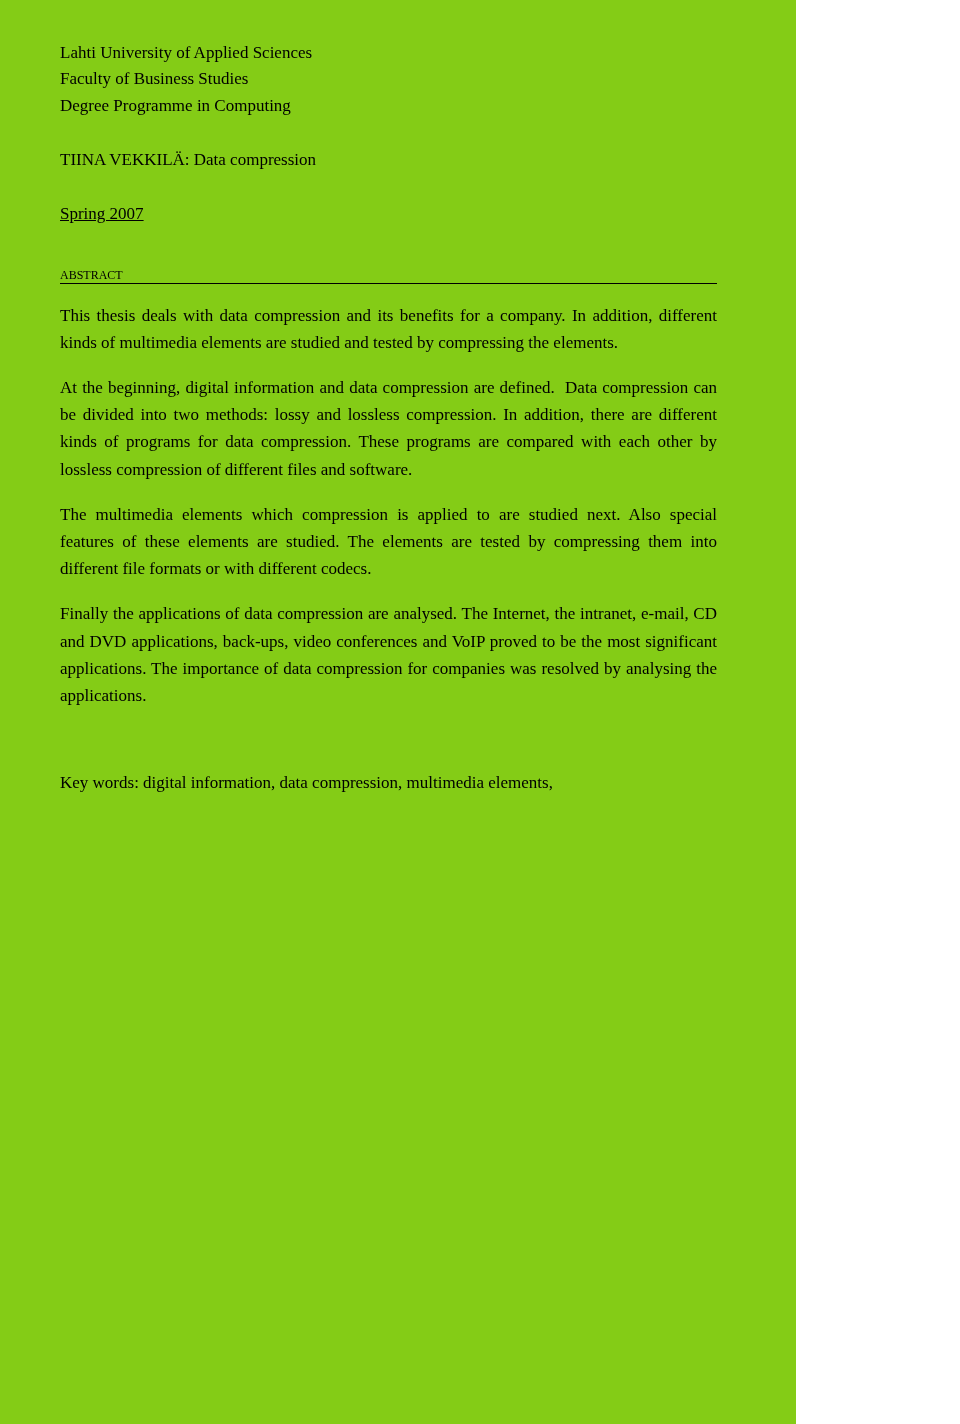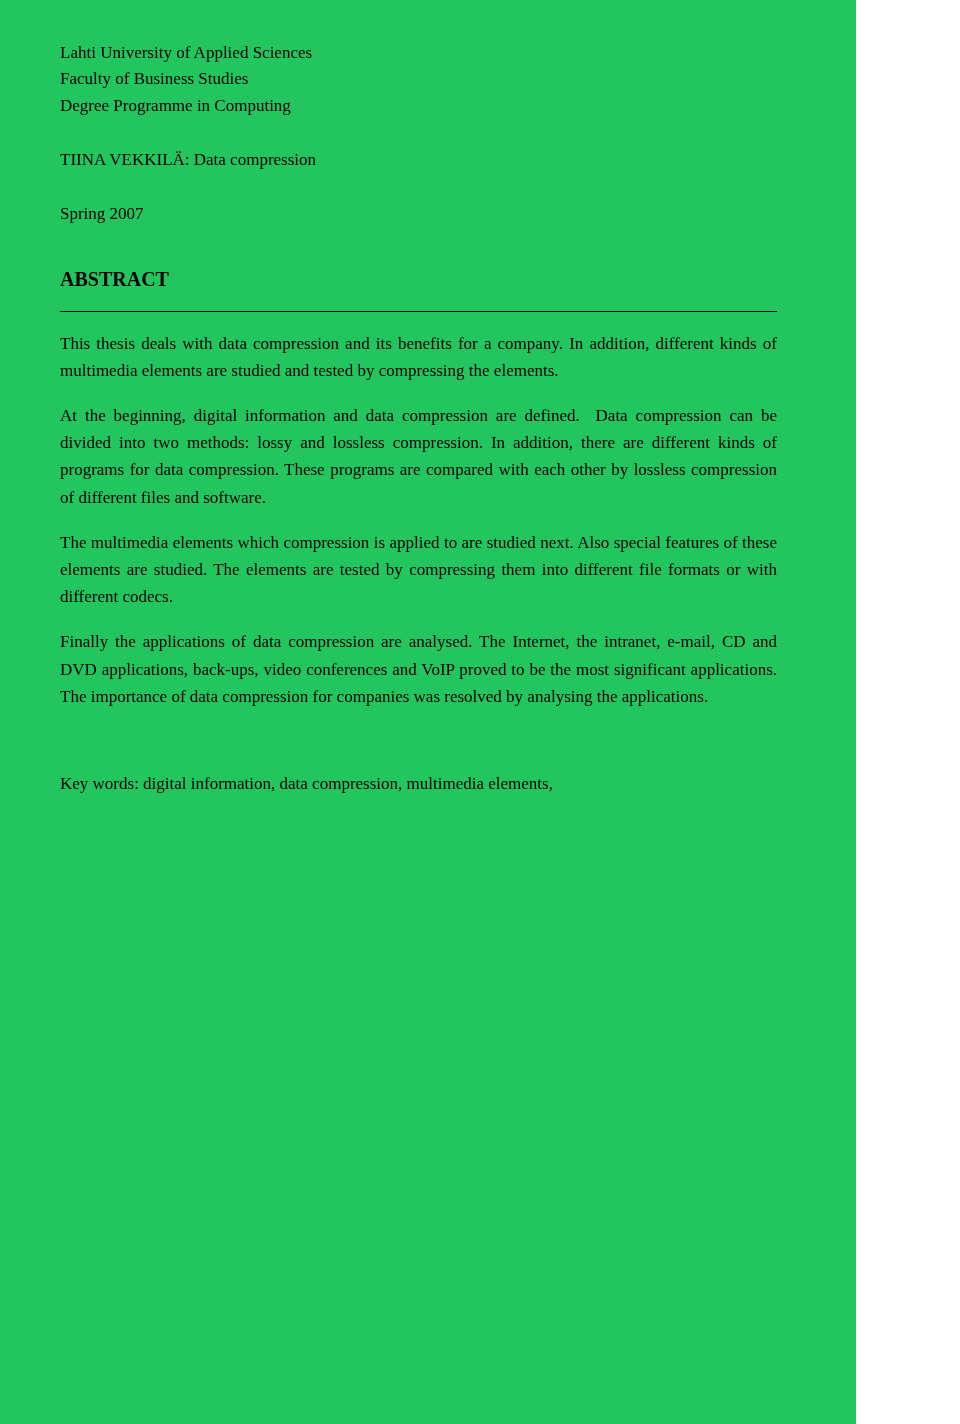--- a/index.html
+++ b/index.html
@@ -11,23 +11,23 @@
     body {
       background-color: #ffffff;
       font-family: "Times New Roman", Times, serif;
       font-size: 16px;
       color: #000000;
       width: 960px;
       min-height: 1424px;
     }
 
     .page {
-      width: 856px;
+      width: 796px;
       min-height: 1424px;
-      background: #22c55e;
+      background: #84cc16;
       padding: 40px 79px 60px 60px;
     }
 
     .institution-block {
       margin-bottom: 28px;
     }
 
     .institution-line {
       font-size: 17px;
       line-height: 1.55;
@@ -52,26 +52,27 @@
       line-height: 1.55;
     }
 
     .season-block {
       margin-bottom: 40px;
     }
 
     .season-line {
       font-size: 17px;
       line-height: 1.55;
+      text-decoration: underline;
     }
 
     .abstract-header {
-      font-size: 20px;
-      font-weight: bold;
-      margin-bottom: 20px;
+      font-size: 12px;
+      font-weight: normal;
+      margin-bottom: 0;
     }
 
     .divider-line {
       border: none;
       border-top: 1.5px solid #000;
       margin-bottom: 18px;
     }
 
     .abstract-first-para {
       font-size: 17px;

